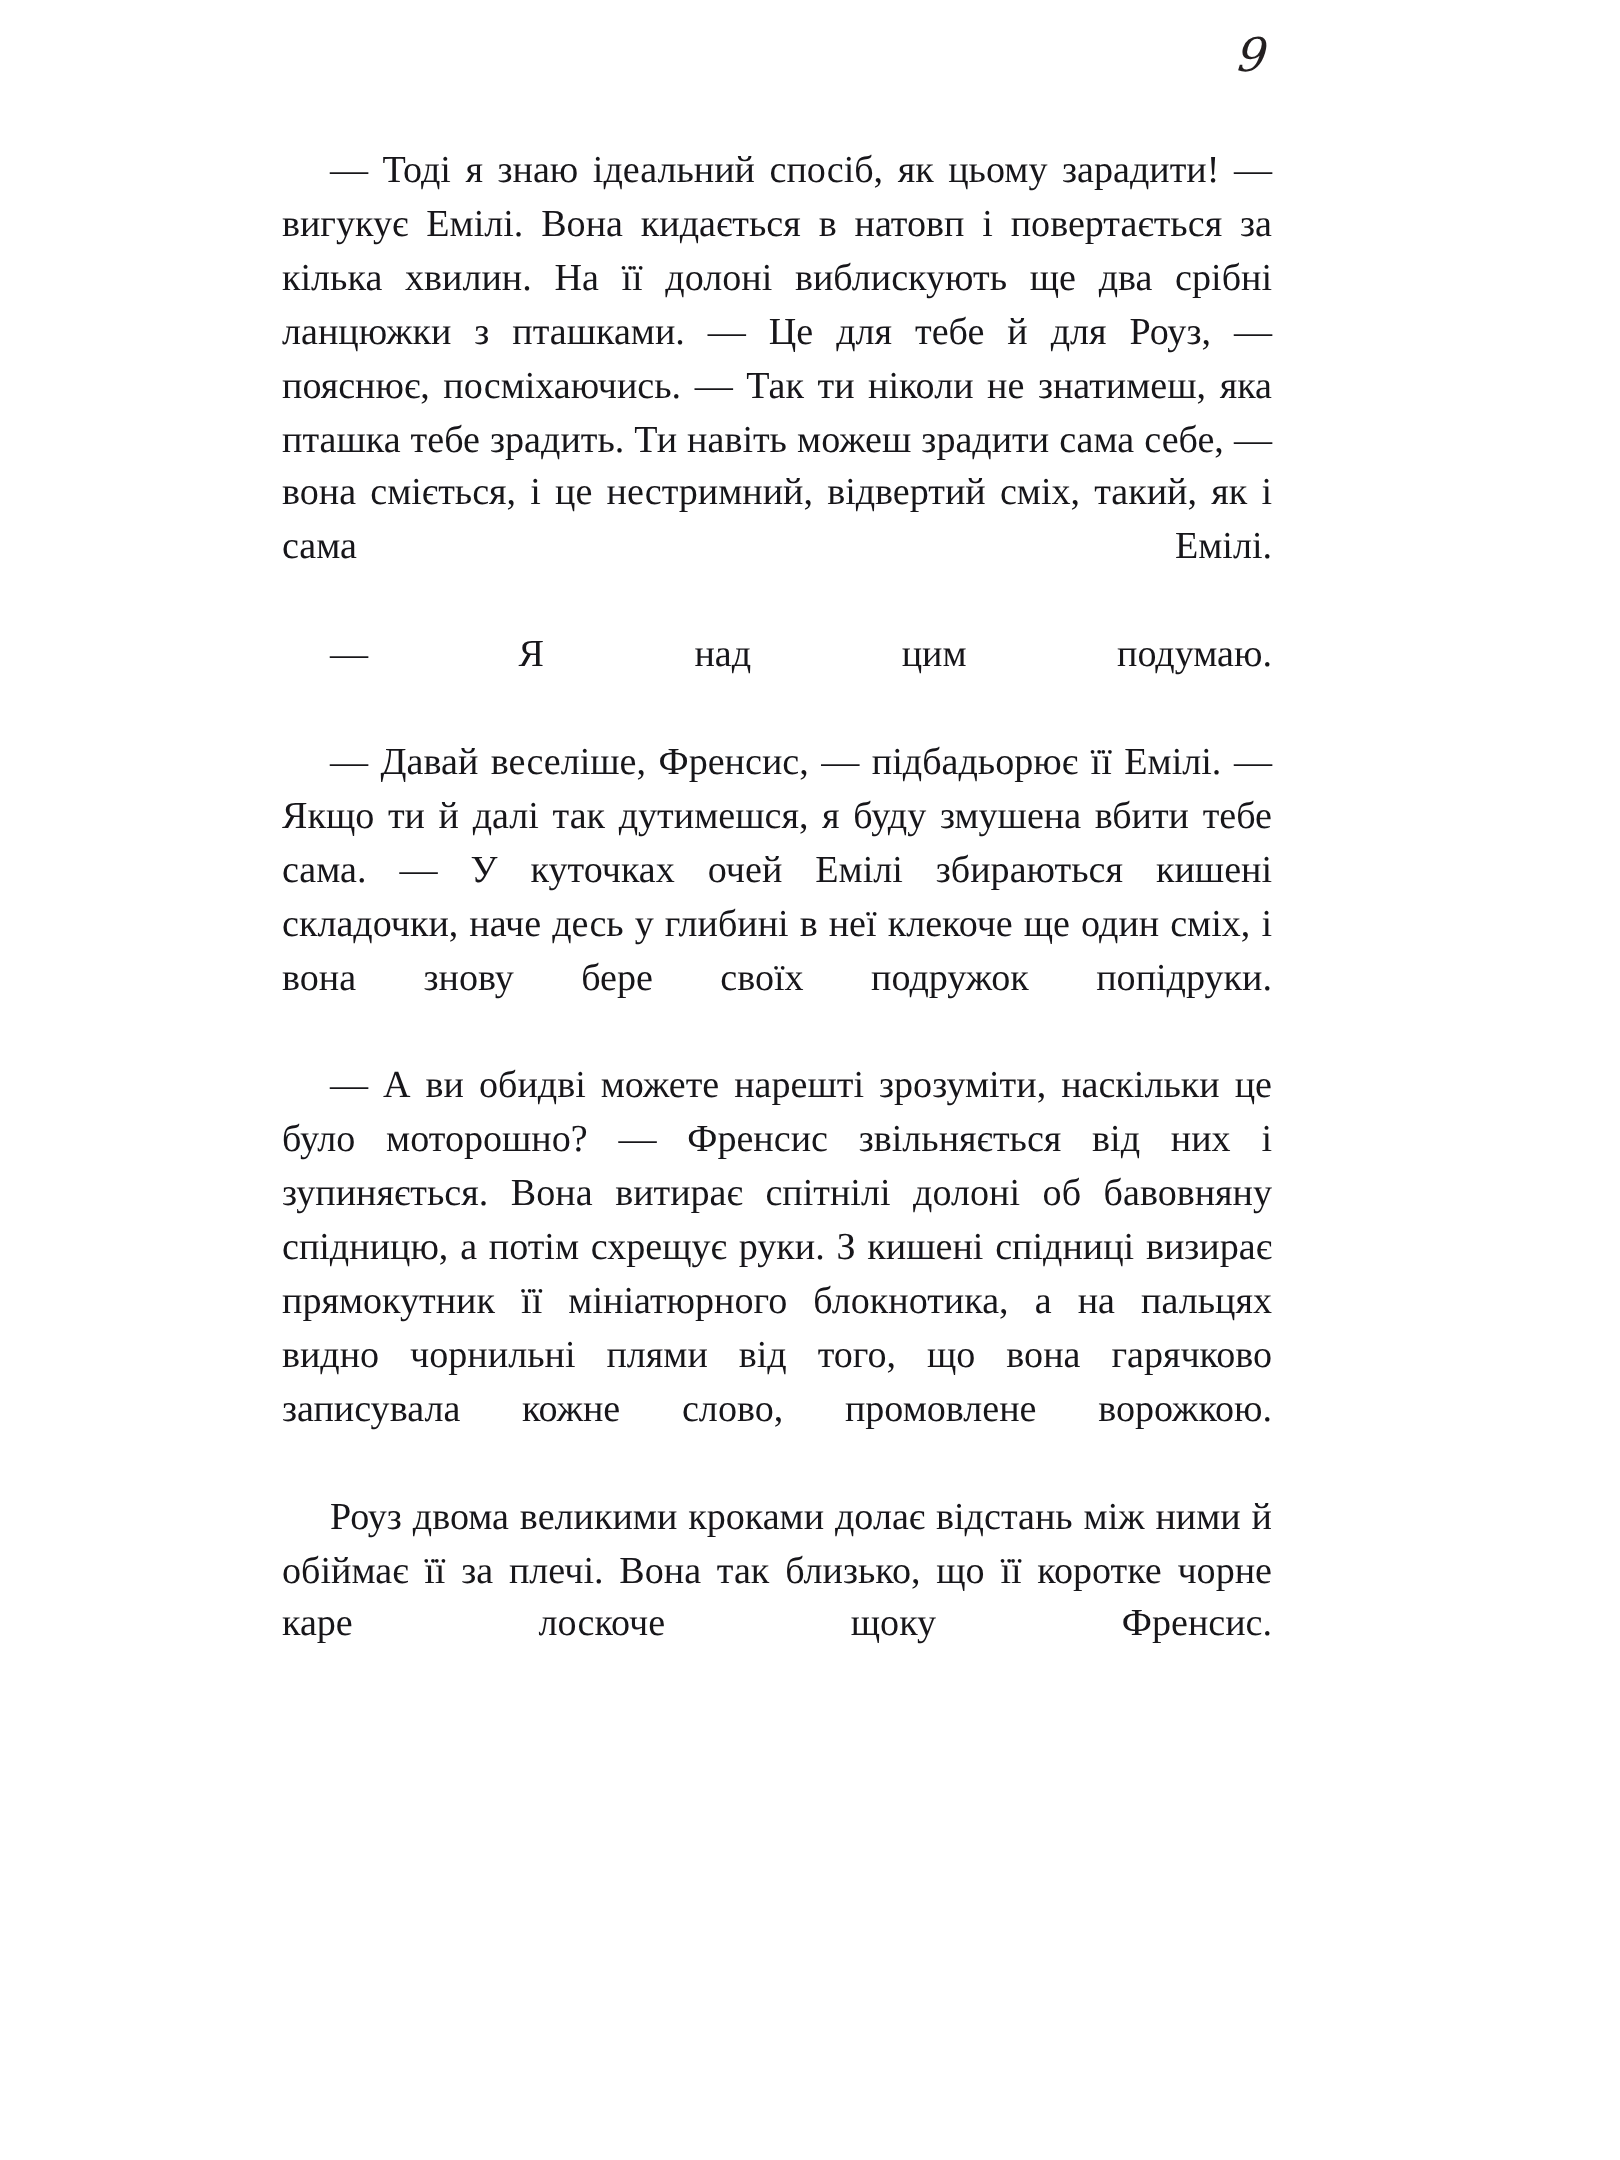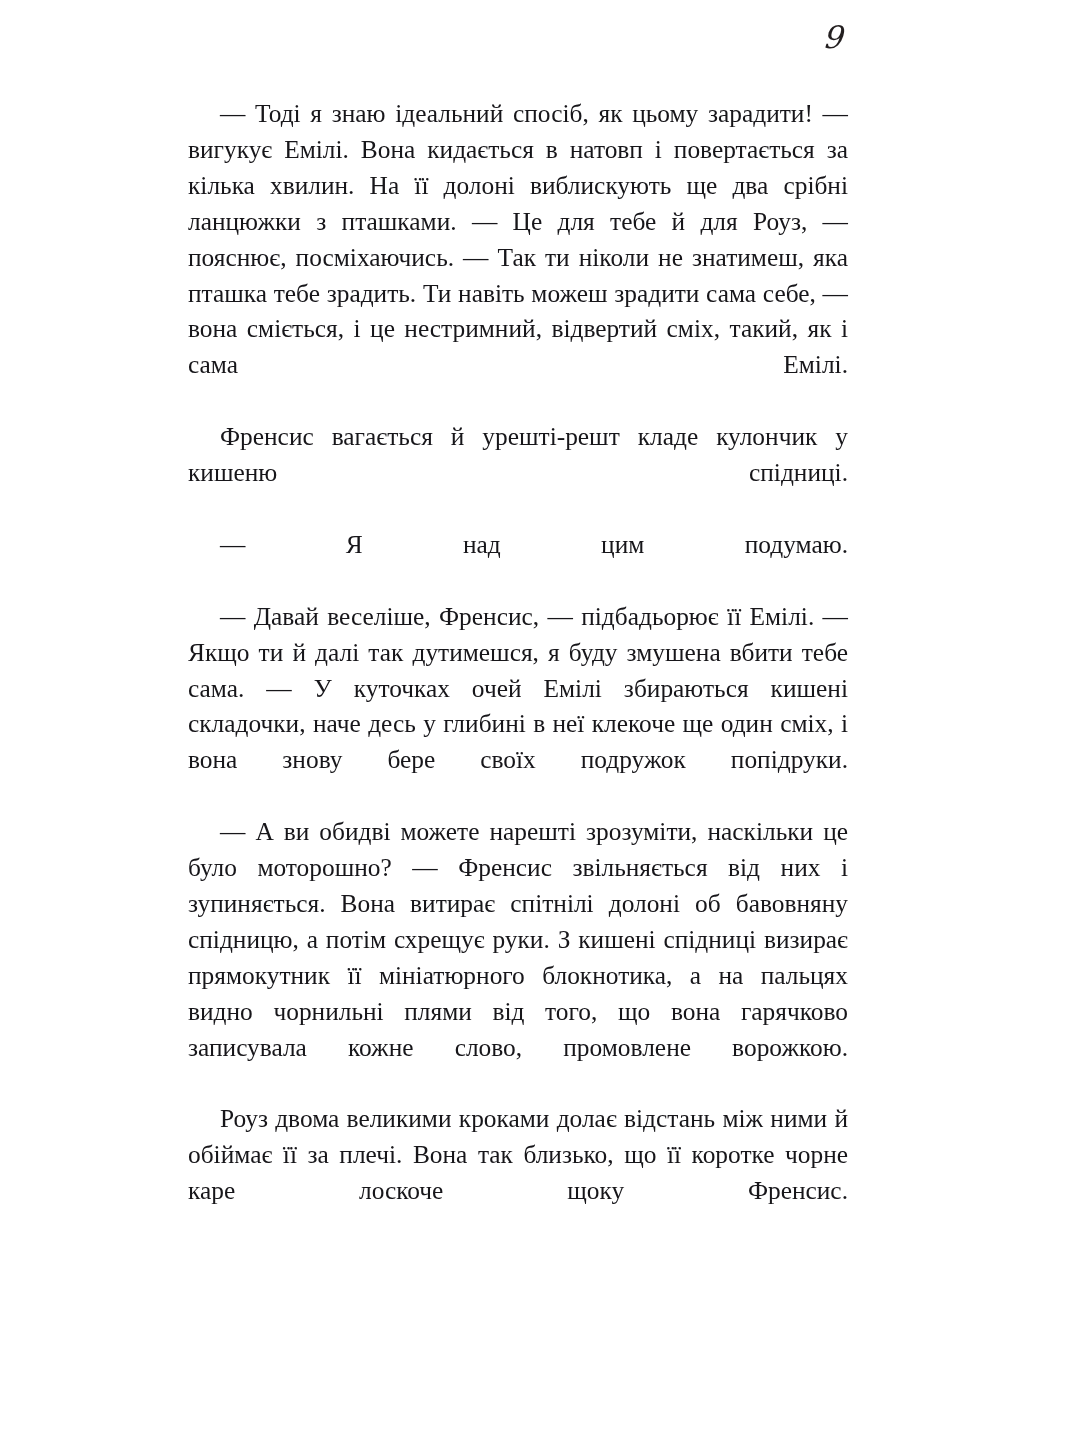--- a/index.html
+++ b/index.html
@@ -63,20 +63,19 @@
 </style>
 </head>
 <body>
 
 <div class="page">
 
   <div class="folio">9</div>
 
   <div class="textblock">
     <p>— Тоді я знаю ідеальний спосіб, як цьому зарадити! — вигукує Емілі. Вона кидається в натовп і повертається за кілька хвилин. На її долоні виблискують ще два срібні ланцюжки з пташками. — Це для тебе й для Роуз, — пояснює, посміхаючись. — Так ти ніколи не знатимеш, яка пташка тебе зрадить. Ти навіть можеш зрадити сама себе, — вона сміється, і це нестримний, відвертий сміх, такий, як і сама Емілі.</p>
-    <p>Френсис вагається й урешті-решт кладе кулончик у кишеню спідниці.</p>
     <p>— Я над цим подумаю.</p>
     <p>— Давай веселіше, Френсис, — підбадьорює її Емілі. — Якщо ти й далі так дутимешся, я буду змушена вбити тебе сама. — У куточках очей Емілі збираються кишені складочки, наче десь у глибині в неї клекоче ще один сміх, і вона знову бере своїх подружок попідруки.</p>
     <p>— А ви обидві можете нарешті зрозуміти, наскільки це було моторошно? — Френсис звільняється від них і зупиняється. Вона витирає спітнілі долоні об бавовняну спідницю, а потім схрещує руки. З кишені спідниці визирає прямокутник її мініатюрного блокнотика, а на пальцях видно чорнильні плями від того, що вона гарячково записувала кожне слово, промовлене ворожкою.</p>
     <p>Роуз двома великими кроками долає відстань між ними й обіймає її за плечі. Вона так близько, що її коротке чорне каре лоскоче щоку Френсис.</p>
   </div>
 
 </div>
 
 </body></html>

